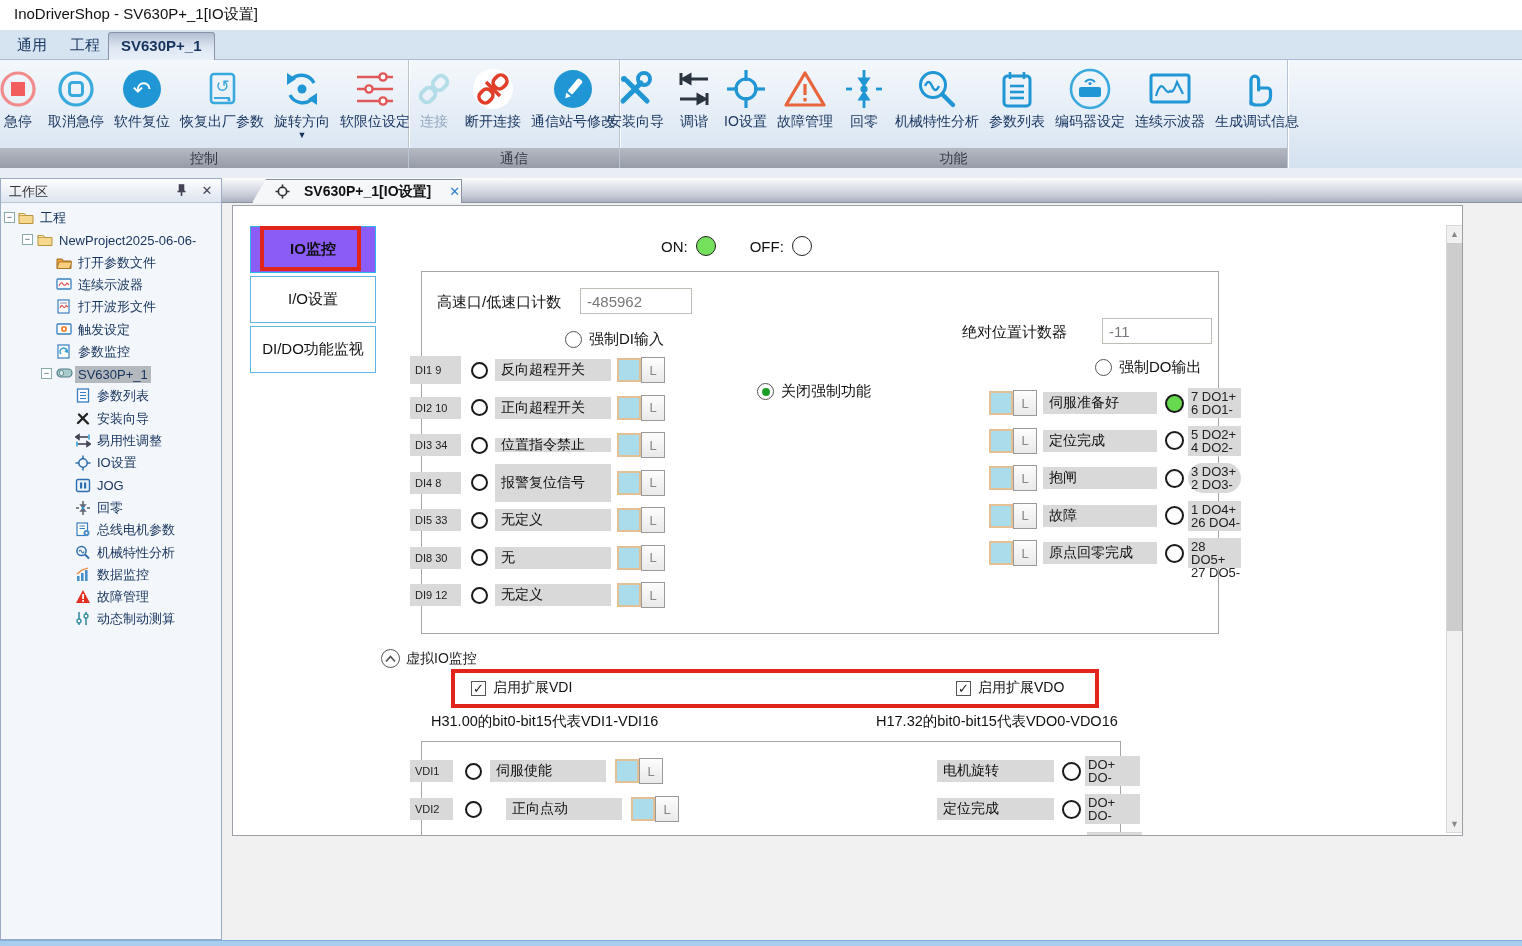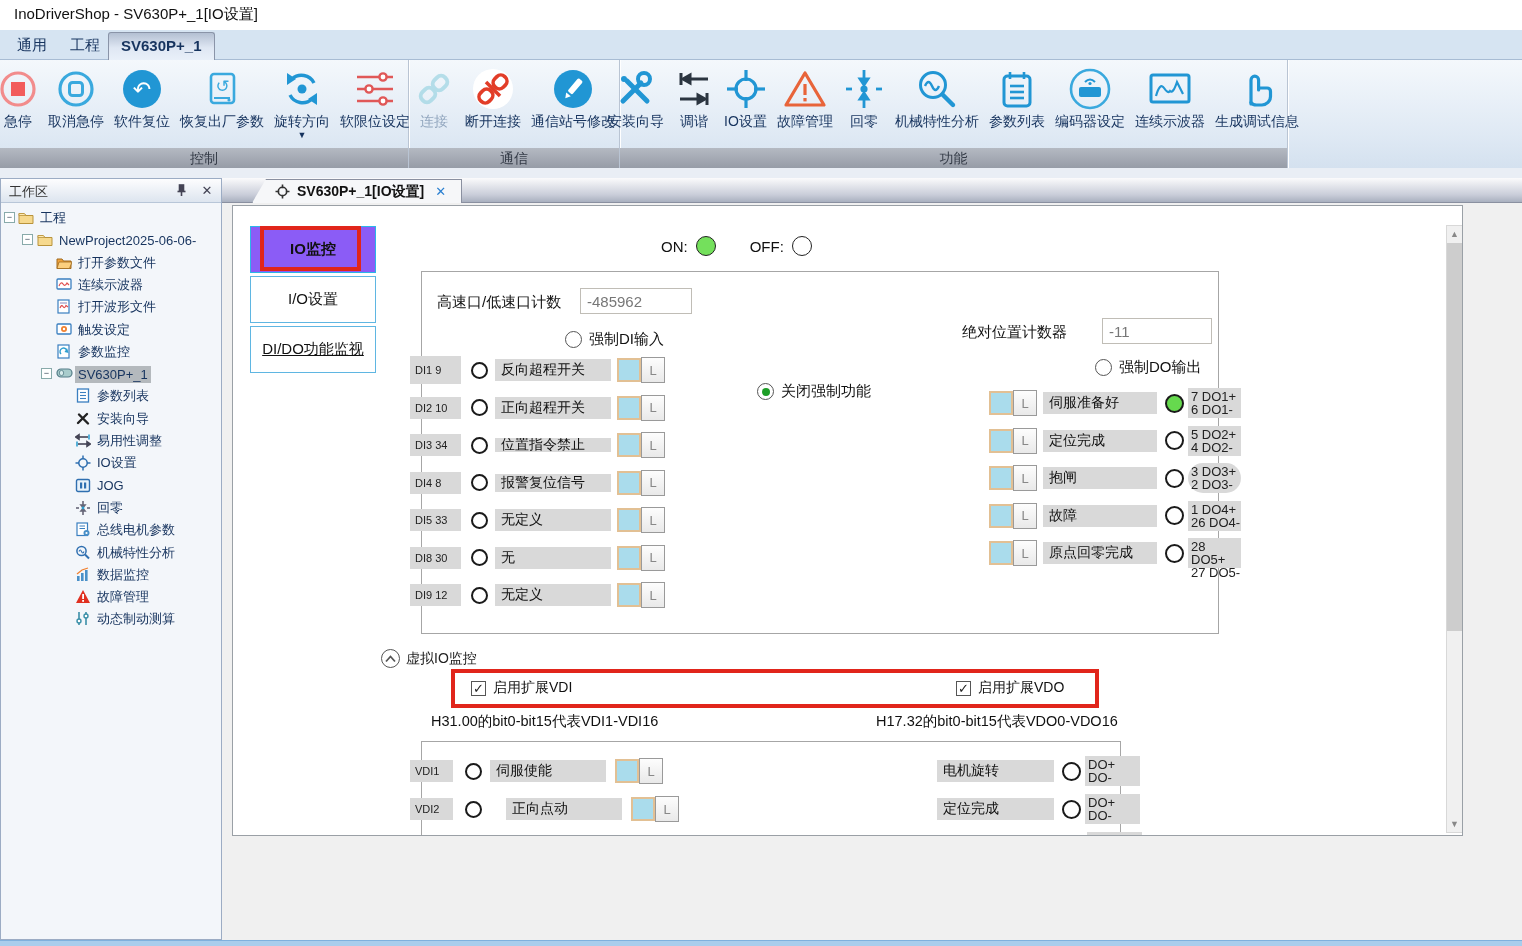--- a/index.html
+++ b/index.html
@@ -35,21 +35,21 @@
   #ws-header .wic { width:16px; height:16px; display:flex; align-items:center; justify-content:center; color:#445; font-size:13px; cursor:default; }
   #tree { position:absolute; left:0; top:28px; right:0; bottom:0; overflow:hidden; }
   .tree-row { position:absolute; height:22px; display:flex; align-items:center; }
   .tree-exp { position:absolute; width:11px; height:11px; border:1px solid #8aa; background:#fff; font-size:9px; line-height:9px; text-align:center; color:#345; }
   .tree-ico { position:absolute; width:16px; height:16px; }
   .tree-lbl { position:absolute; font-size:13px; color:#16335e; white-space:nowrap; padding:1px 3px; }
   .tree-lbl.sel { background:#b4b9bd; }
 
   
   #docstrip { position:absolute; left:222px; top:178px; width:1300px; height:25px; background:linear-gradient(#fbfbfc,#c9cdd9 70%,#a9b0bf); border-bottom:1px solid #8a90a0; }
-  #doctab { position:absolute; left:30px; top:1px; width:210px; height:24px; background:#f6f7f9; border:1px solid #8a90a0; border-bottom:none; clip-path:polygon(14px 0,100% 0,100% 100%,0 100%); display:flex; align-items:center; padding-left:22px; gap:7px; }
+  #doctab { position:absolute; left:30px; top:1px; width:210px; height:24px; background:#f6f7f9; border:1px solid #8a90a0; border-bottom:none; clip-path:polygon(14px 0,100% 0,100% 100%,0 100%); display:flex; align-items:center; padding-left:22px; gap:14px; }
   #doctab .dlbl { font-size:14px; font-weight:bold; color:#111; white-space:nowrap; }
   #doctab .dx { color:#2a7fd0; font-weight:bold; font-size:13px; margin-left:4px; }
   #mdi-bg { position:absolute; left:222px; top:203px; width:1300px; height:737px; background:#f0f0f0; }
 
   
   #panel { position:absolute; left:232px; top:205px; width:1231px; height:631px; background:#ffffff; border:1px solid #9aa0a6; overflow:hidden; }
   .side-tab { position:absolute; left:17px; width:126px; height:47px; background:#fff; border:1px solid #5fb6e2; font-size:15px; color:#111; display:flex; align-items:center; justify-content:center; cursor:default; }
   .side-tab.active { background:#8b5cf6; border-color:#2cb5e8;font-weight:bold; }
   .anno { position:absolute; border:4px solid #e1251b; pointer-events:none; }
 
@@ -603,21 +603,21 @@
         </span>
       <span class="dlbl">SV630P+_1[IO设置]</span>
       <span class="dx">✕</span>
     </div>
   </div>
 
   <div id="panel">
     <div id="side-tabs">
         <div class="side-tab active" style="top: 20px;">IO监控</div>
         <div class="side-tab" style="top: 70px;">I/O设置</div>
-        <div class="side-tab" style="top: 120px; text-decoration: underline;">DI/DO功能监视</div>
+        <div class="side-tab" style="top: 120px;">DI/DO功能监视</div>
       </div>
     <div class="anno" style="left:27px;top:20px;width:101px;height:45px;"></div>
 
     <div class="onoff">
       <span>ON:</span>
       <span class="ind on"></span>
       <span style="width:18px"></span>
       <span>OFF:</span>
       <span class="ind"></span>
     </div>
@@ -660,21 +660,21 @@
           <div class="io-row" style="left:-12px;top:162px;height:22px;">
             <span class="pinbox" style="width:51px;height:22px;">DI3 34</span>
             <span class="cir" style="width:17px;height:17px;margin-left:10px;"></span>
             <span class="fbox" style="width:116px;height:14px;margin-left:7px;">位置指令禁止</span>
             <span class="bluesq" style="margin-left:6px;"></span>
             <span class="lbtn">L</span>
           </div>
           <div class="io-row" style="left:-12px;top:199.5px;height:22px;">
             <span class="pinbox" style="width:51px;height:22px;">DI4 8</span>
             <span class="cir" style="width:17px;height:17px;margin-left:10px;"></span>
-            <span class="fbox" style="width:116px;height:18px;margin-left:7px;">报警复位信号</span>
+            <span class="fbox" style="width:116px;height:38px;margin-left:7px;">报警复位信号</span>
             <span class="bluesq" style="margin-left:6px;"></span>
             <span class="lbtn">L</span>
           </div>
           <div class="io-row" style="left:-12px;top:237px;height:22px;">
             <span class="pinbox" style="width:51px;height:22px;">DI5 33</span>
             <span class="cir" style="width:17px;height:17px;margin-left:10px;"></span>
             <span class="fbox" style="width:116px;height:22px;margin-left:7px;">无定义</span>
             <span class="bluesq" style="margin-left:6px;"></span>
             <span class="lbtn">L</span>
           </div>

